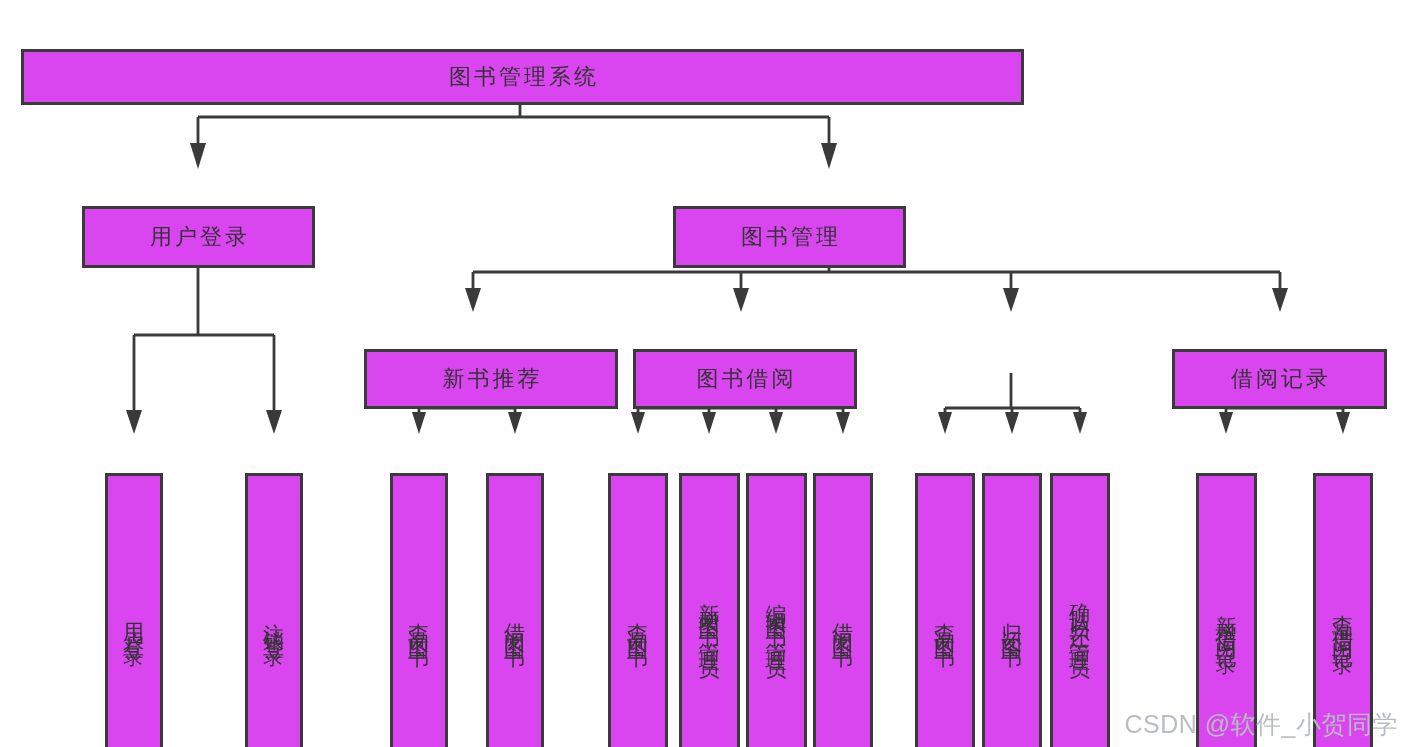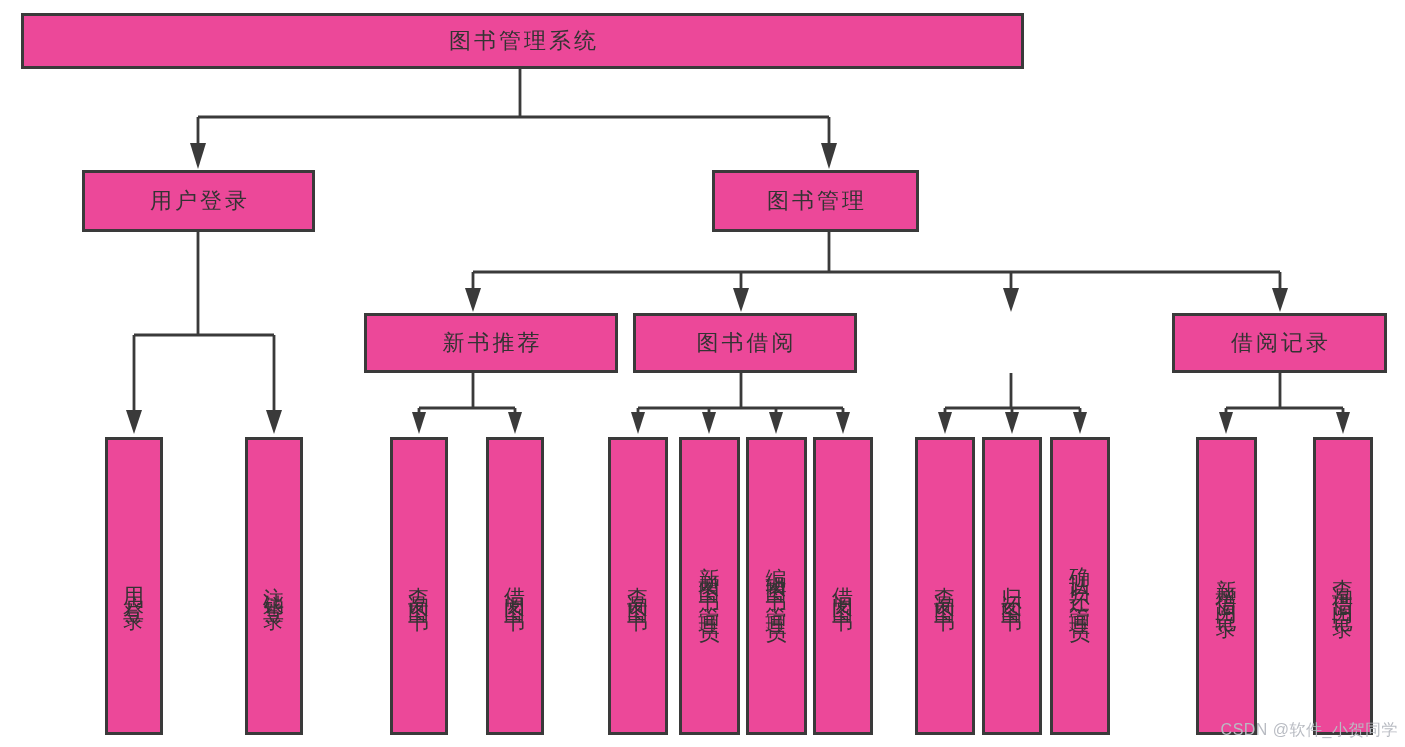--- a/index.html
+++ b/index.html
@@ -14,45 +14,46 @@
     width: 1405px; height: 747px;
     background: #ffffff;
   }
   .wires {
     position: absolute; left: 0; top: 0;
     width: 1405px; height: 747px;
     pointer-events: none;
   }
   .box {
     position: absolute;
-    background: #ec4899;
+    background: #d946ef;
     border: 3px solid #3a3a3a;
     color: #333333;
     display: flex;
     align-items: center;
     justify-content: center;
     font-size: 22px;
     letter-spacing: 3px;
     text-indent: 3px;
     line-height: 1;
     white-space: nowrap;
+    margin-top: 36px;
   }
   .box.vert {
     writing-mode: vertical-rl;
     text-orientation: mixed;
     font-size: 21px;
     letter-spacing: 8px;
     text-indent: 0;
     white-space: normal;
     line-height: 1;
   }
   .watermark {
     position: absolute;
     right: 7px; bottom: 6px;
-    font-size: 16px;
+    font-size: 25px;
     color: #b9bcc3;
     letter-spacing: 0.5px;
   }
 </style>
 </head>
 <body>
 
 <div class="stage">
 
   <svg class="wires" viewBox="0 0 1405 747" xmlns="http://www.w3.org/2000/svg">
@@ -91,21 +92,21 @@
       <polygon points="1005,412 1019,412 1012,434"></polygon>
       <polygon points="1073,412 1087,412 1080,434"></polygon>
       <polygon points="1219,412 1233,412 1226,434"></polygon>
       <polygon points="1336,412 1350,412 1343,434"></polygon>
     </g>
   </svg>
 
   <div class="box" style="left:21px;top:13px;width:1003px;height:56px">图书管理系统</div>
 
   <div class="box" style="left:82px;top:170px;width:233px;height:62px">用户登录</div>
-  <div class="box" style="left:712px;top:170px;width:207px;height:62px">图书管理</div>
+  <div class="box" style="left:673px;top:170px;width:233px;height:62px">图书管理</div>
 
   <div class="box" style="left:364px;top:313px;width:254px;height:60px">新书推荐</div>
   <div class="box" style="left:633px;top:313px;width:224px;height:60px">图书借阅</div>
   <div class="box" style="left:1172px;top:313px;width:215px;height:60px">借阅记录</div>
 
   <div class="box vert" style="left:105px;top:437px;width:58px;height:298px">用户登录</div>
   <div class="box vert" style="left:245px;top:437px;width:58px;height:298px">注销登录</div>
 
   <div class="box vert" style="left:390px;top:437px;width:58px;height:298px">查询图书</div>
   <div class="box vert" style="left:486px;top:437px;width:58px;height:298px">借阅图书</div>

